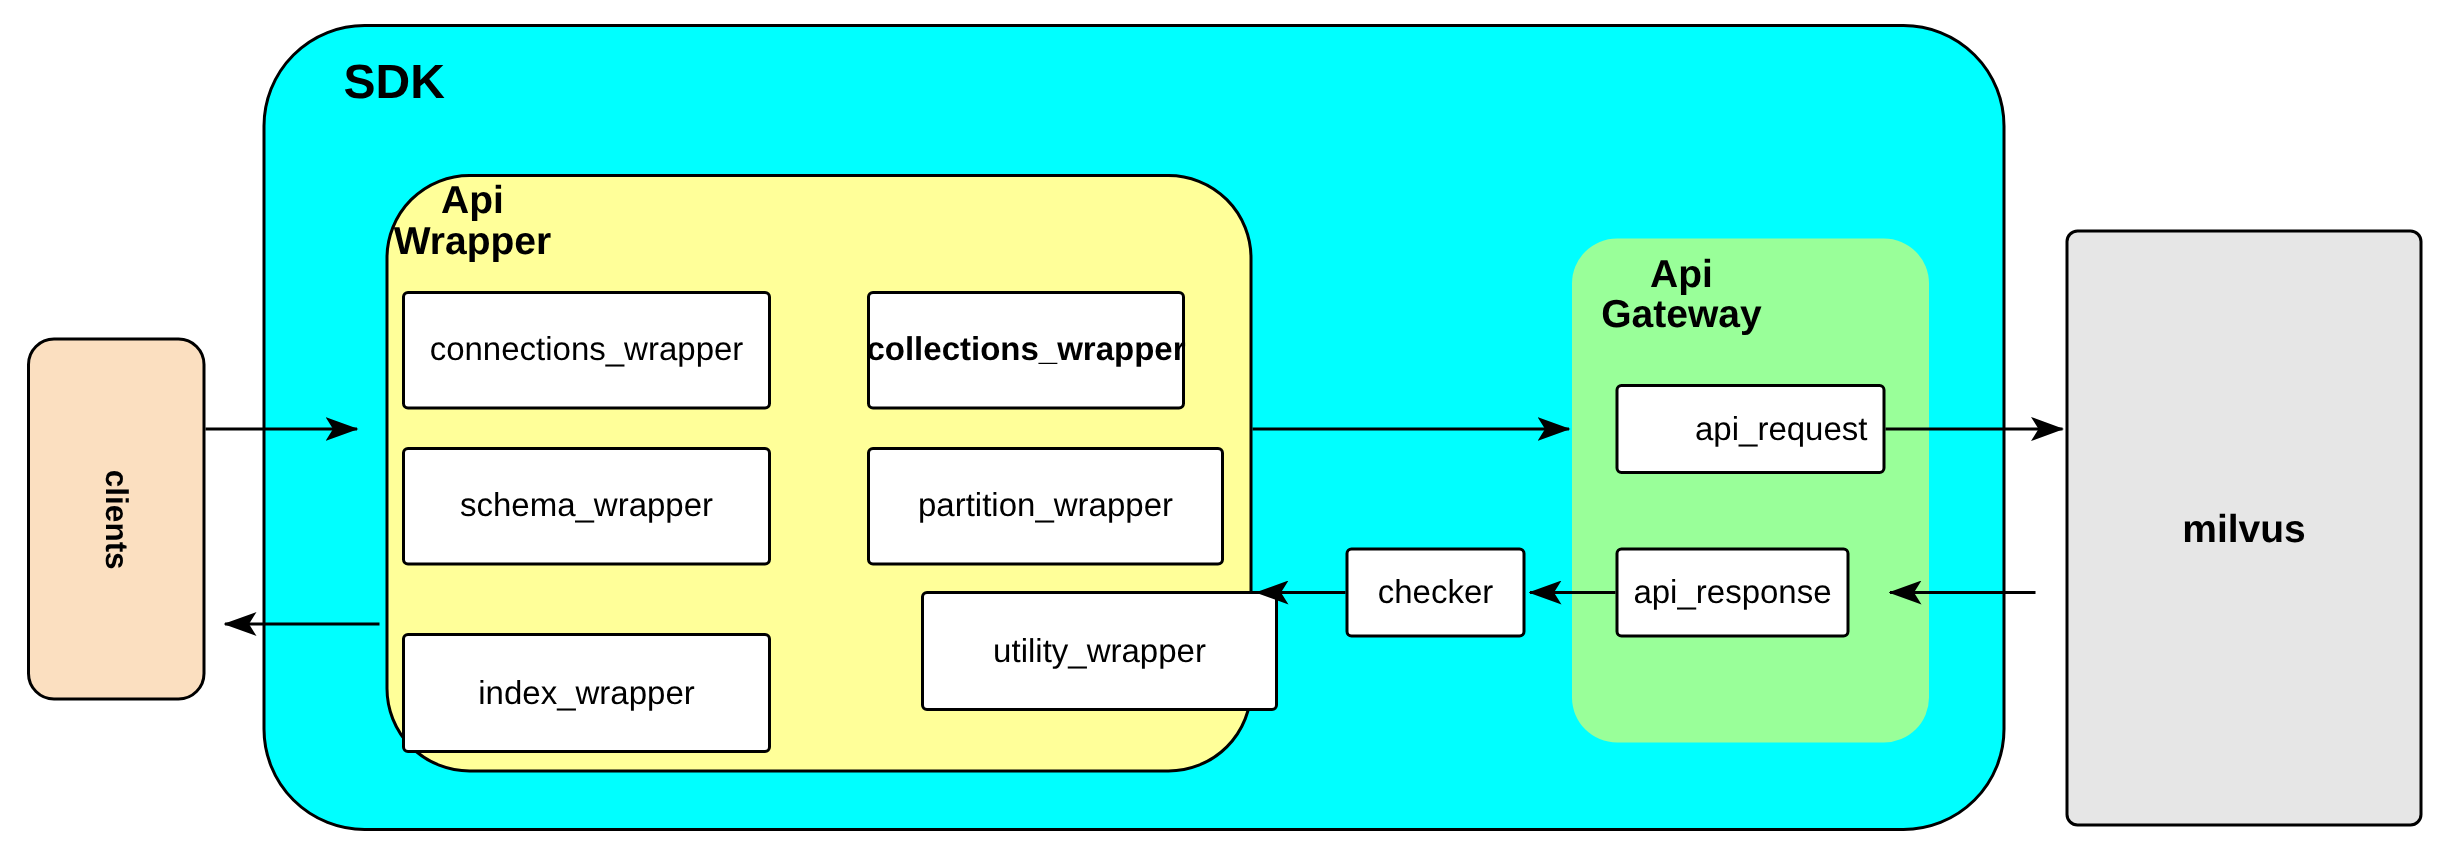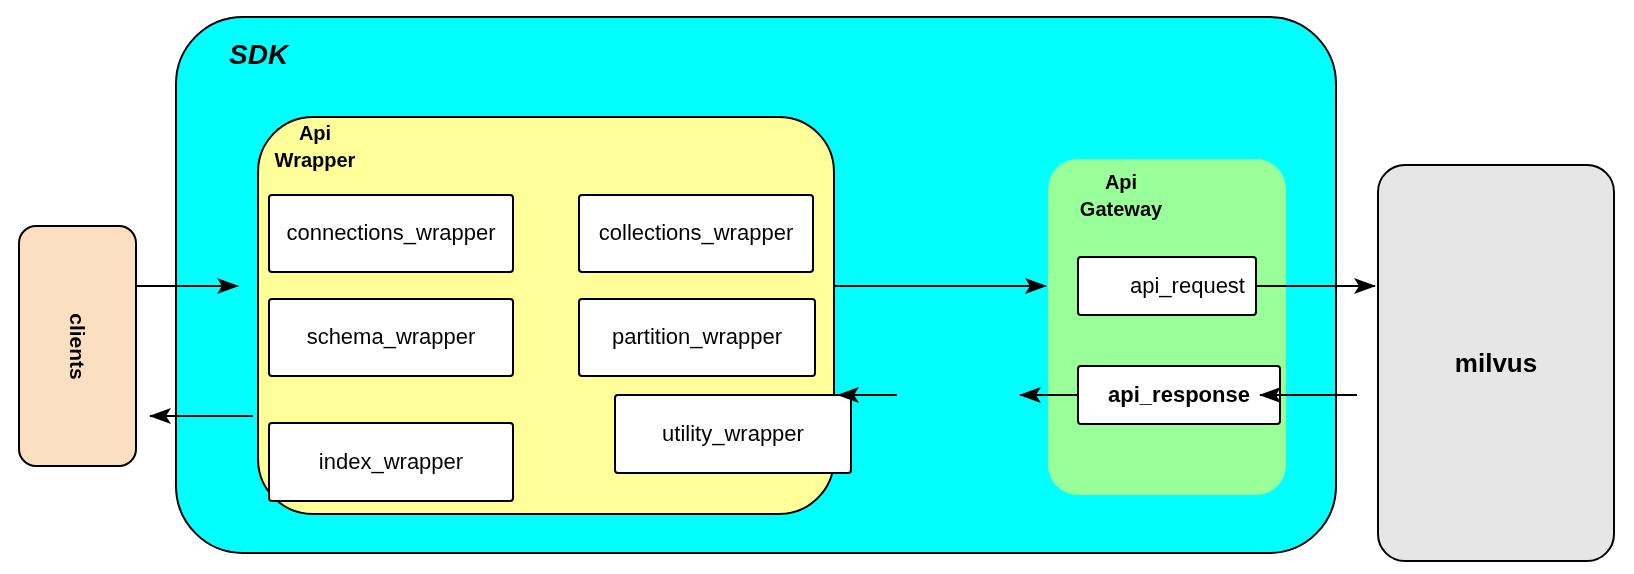--- a/index.html
+++ b/index.html
@@ -8,32 +8,32 @@
     font-family:"Liberation Sans", sans-serif; color:#000; overflow:hidden;
   }
   .box { position:absolute; box-sizing:border-box; border:2px solid var(--border,#000); }
   .noborder { border:none; }
 
   .sdk-box     { left:175px; top:16px;  width:1162px; height:538px; background:var(--sdk-fill,#00ffff);     border-radius:68px; }
   .wrapper-box { left:257px; top:116px; width:578px;  height:399px; background:var(--wrapper-fill,#ffff99); border-radius:56px; }
   .gateway-box { left:1048px;top:159px; width:238px;  height:336px; background:var(--gateway-fill,#99ff99); border-radius:30px; }
   .clients-box { left:18px;  top:225px; width:119px;  height:242px; background:var(--clients-fill,#fbdfc0); border-radius:18px;
                  display:flex; align-items:center; justify-content:center; }
-  .milvus-box  { left:1377px;top:164px; width:238px;  height:398px; background:var(--milvus-fill,#e6e6e6);  border-radius:28px;
+  .milvus-box  { left:1377px;top:153px; width:238px;  height:398px; background:var(--milvus-fill,#e6e6e6);  border-radius:8px;
                  display:flex; align-items:center; justify-content:center; }
 
   .node {
     position:absolute; box-sizing:border-box; background:var(--node-fill,#ffffff);
     border:2px solid var(--border,#000); border-radius:4px;
     display:flex; align-items:center; justify-content:center;
     font-size:22px; line-height:1.1; white-space:nowrap;
   }
 
-  .blabel { position:absolute; font-weight:bold; font-size:20px; line-height:27px; }
-  .sdk-label { left:229px; top:41px; font-size:28px;font-style:italic; }
+  .blabel { position:absolute; font-weight:bold; font-size:26px; line-height:27px; }
+  .sdk-label { left:229px; top:41px; font-size:32px; }
   .wrapper-label { left:240px; top:120px; width:150px; text-align:center; }
   .gateway-label { left:1046px; top:169px; width:150px; text-align:center; }
   .clients-label { position:static; font-size:21px; transform:rotate(90deg); white-space:nowrap; }
   .milvus-label  { position:static; font-size:26px; }
   .pre { white-space:pre-line; }
 
   .edges { position:absolute; left:0; top:0; width:1634px; height:574px; z-index:10; pointer-events:none; }
   .edge { stroke:var(--border,#000); stroke-width:2; }
   .arrowhead { fill:var(--border,#000); }
 </style>
@@ -55,29 +55,30 @@
 
   <div class="box clients-box">
     <span class="blabel clients-label">clients</span>
   </div>
 
   <div class="box milvus-box">
     <span class="blabel milvus-label">milvus</span>
   </div>
 
   <div class="node" style="left:268px; top:194px; width:246px; height:79px;">connections_wrapper</div>
-  <div class="node" style="left:578px; top:194px; width:236px; height:79px;">collections_wrapper</div>
+  <div class="node" style="left:578px; top:194px; width:212px; height:79px;font-weight:bold;">collections_wrapper</div>
   <div class="node" style="left:268px; top:298px; width:246px; height:79px;">schema_wrapper</div>
   <div class="node" style="left:578px; top:298px; width:238px; height:79px;">partition_wrapper</div>
   <div class="node" style="left:268px; top:394px; width:246px; height:80px;margin-top:28px;">index_wrapper</div>
   <div class="node" style="left:578px; top:394px; width:238px; height:80px;margin-left:36px;">utility_wrapper</div>
 
+  <div class="node" style="left:897px; top:365px; width:120px; height:60px;">checker</div>
 
   <div class="node" style="left:1077px; top:256px; width:180px; height:60px;padding-left:41px;">api_request</div>
-  <div class="node" style="left:1077px; top:365px; width:204px; height:60px;font-weight:bold;">api_response</div>
+  <div class="node" style="left:1077px; top:365px; width:156px; height:60px;">api_response</div>
 
   <svg class="edges" viewBox="0 0 1634 574">
     <defs>
       <marker id="arrow" markerWidth="22" markerHeight="16" refX="21" refY="8" orient="auto" markerUnits="userSpaceOnUse">
         <path class="arrowhead" d="M0,0 L22,8 L0,16 L5,8 Z"></path>
       </marker>
     </defs>
     <line class="edge" x1="137" y1="286" x2="238" y2="286" marker-end="url(#arrow)"></line>
     <line class="edge" x1="835" y1="286" x2="1046" y2="286" marker-end="url(#arrow)"></line>
     <line class="edge" x1="1257" y1="286" x2="1375" y2="286" marker-end="url(#arrow)"></line>

